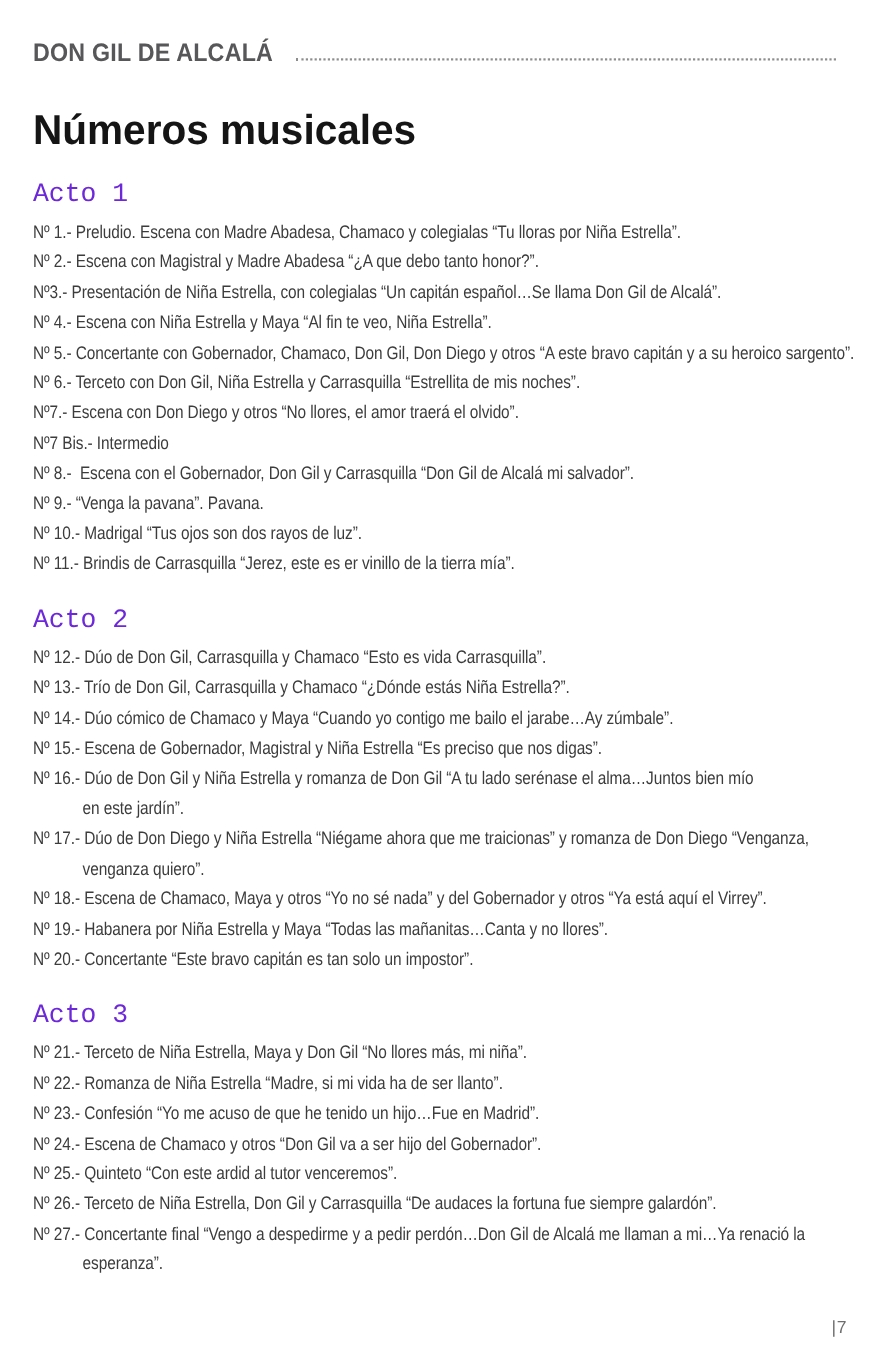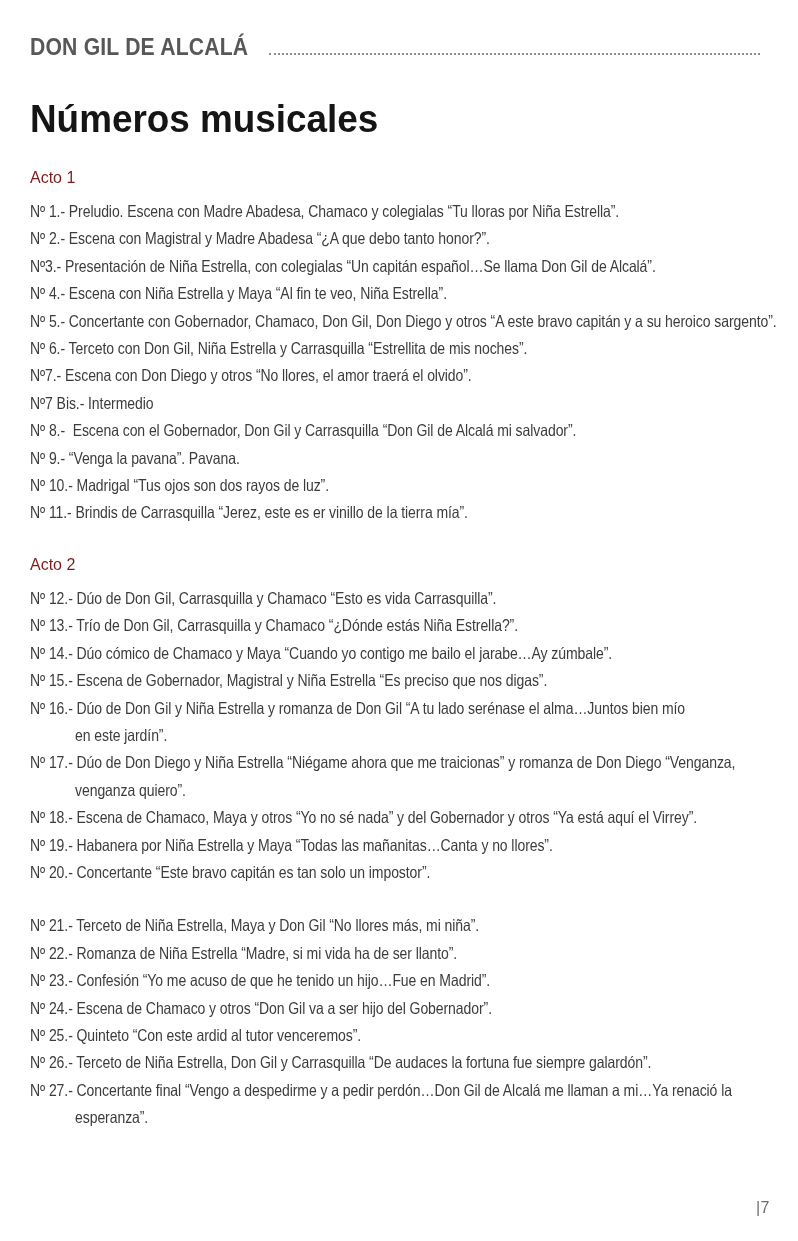--- a/index.html
+++ b/index.html
@@ -56,25 +56,26 @@
     color: #151515;
     letter-spacing: 0px;
     transform: scaleX(0.97);
     transform-origin: 0 0;
     white-space: pre;
   }
   
   .section { margin-top: 26px; }
   .section:first-of-type { margin-top: 16px; }
   .act-heading {
-    font-size: 16px;
+    font-size: 24px;
     line-height: 24px;
     font-weight: 500;
-    color: #7f1d1d;
-    white-space: pre;
+    color: #6d28d9;
+    white-space: pre;
+    font-family: Liberation Mono, monospace;
   }
   .items {
     margin-top: 8px;
     transform: scaleX(0.85);
     transform-origin: 0 0;
     width: 117.6%;
   }
   .line {
     font-size: 16.5px;
     line-height: 27.4px;
@@ -177,20 +178,21 @@
         <div class="item">
           <div class="line">Nº 19.- Habanera por Niña Estrella y Maya “Todas las mañanitas…Canta y no llores”.</div>
         </div>
         <div class="item">
           <div class="line">Nº 20.- Concertante “Este bravo capitán es tan solo un impostor”.</div>
         </div>
       </div>
   </div>
 
   <div class="section">
+    <div class="act-heading">Acto 3</div>
     <div class="items">
         <div class="item">
           <div class="line">Nº 21.- Terceto de Niña Estrella, Maya y Don Gil “No llores más, mi niña”.</div>
         </div>
         <div class="item">
           <div class="line">Nº 22.- Romanza de Niña Estrella “Madre, si mi vida ha de ser llanto”.</div>
         </div>
         <div class="item">
           <div class="line">Nº 23.- Confesión “Yo me acuso de que he tenido un hijo…Fue en Madrid”.</div>
         </div>

